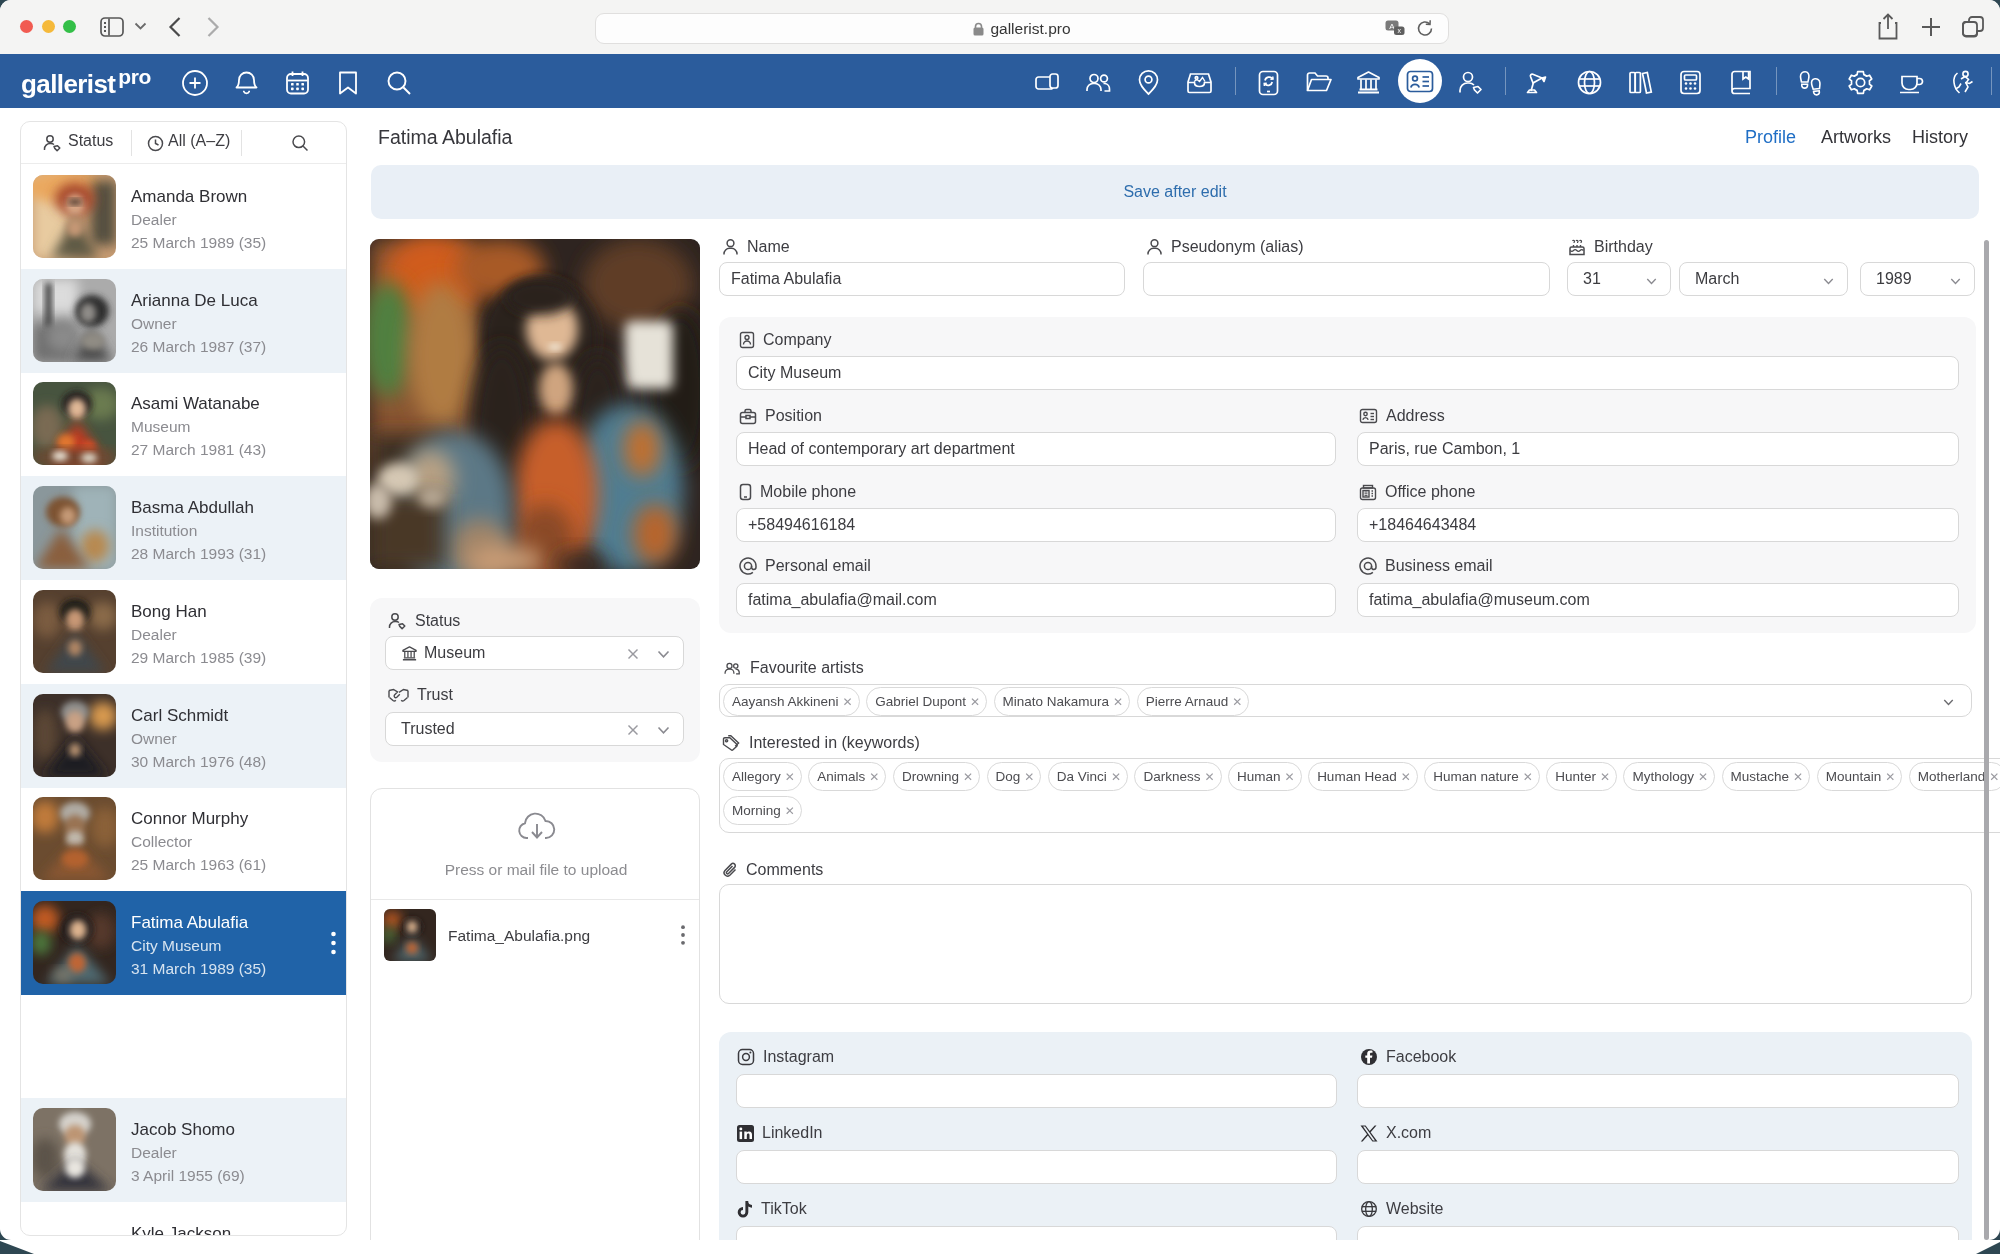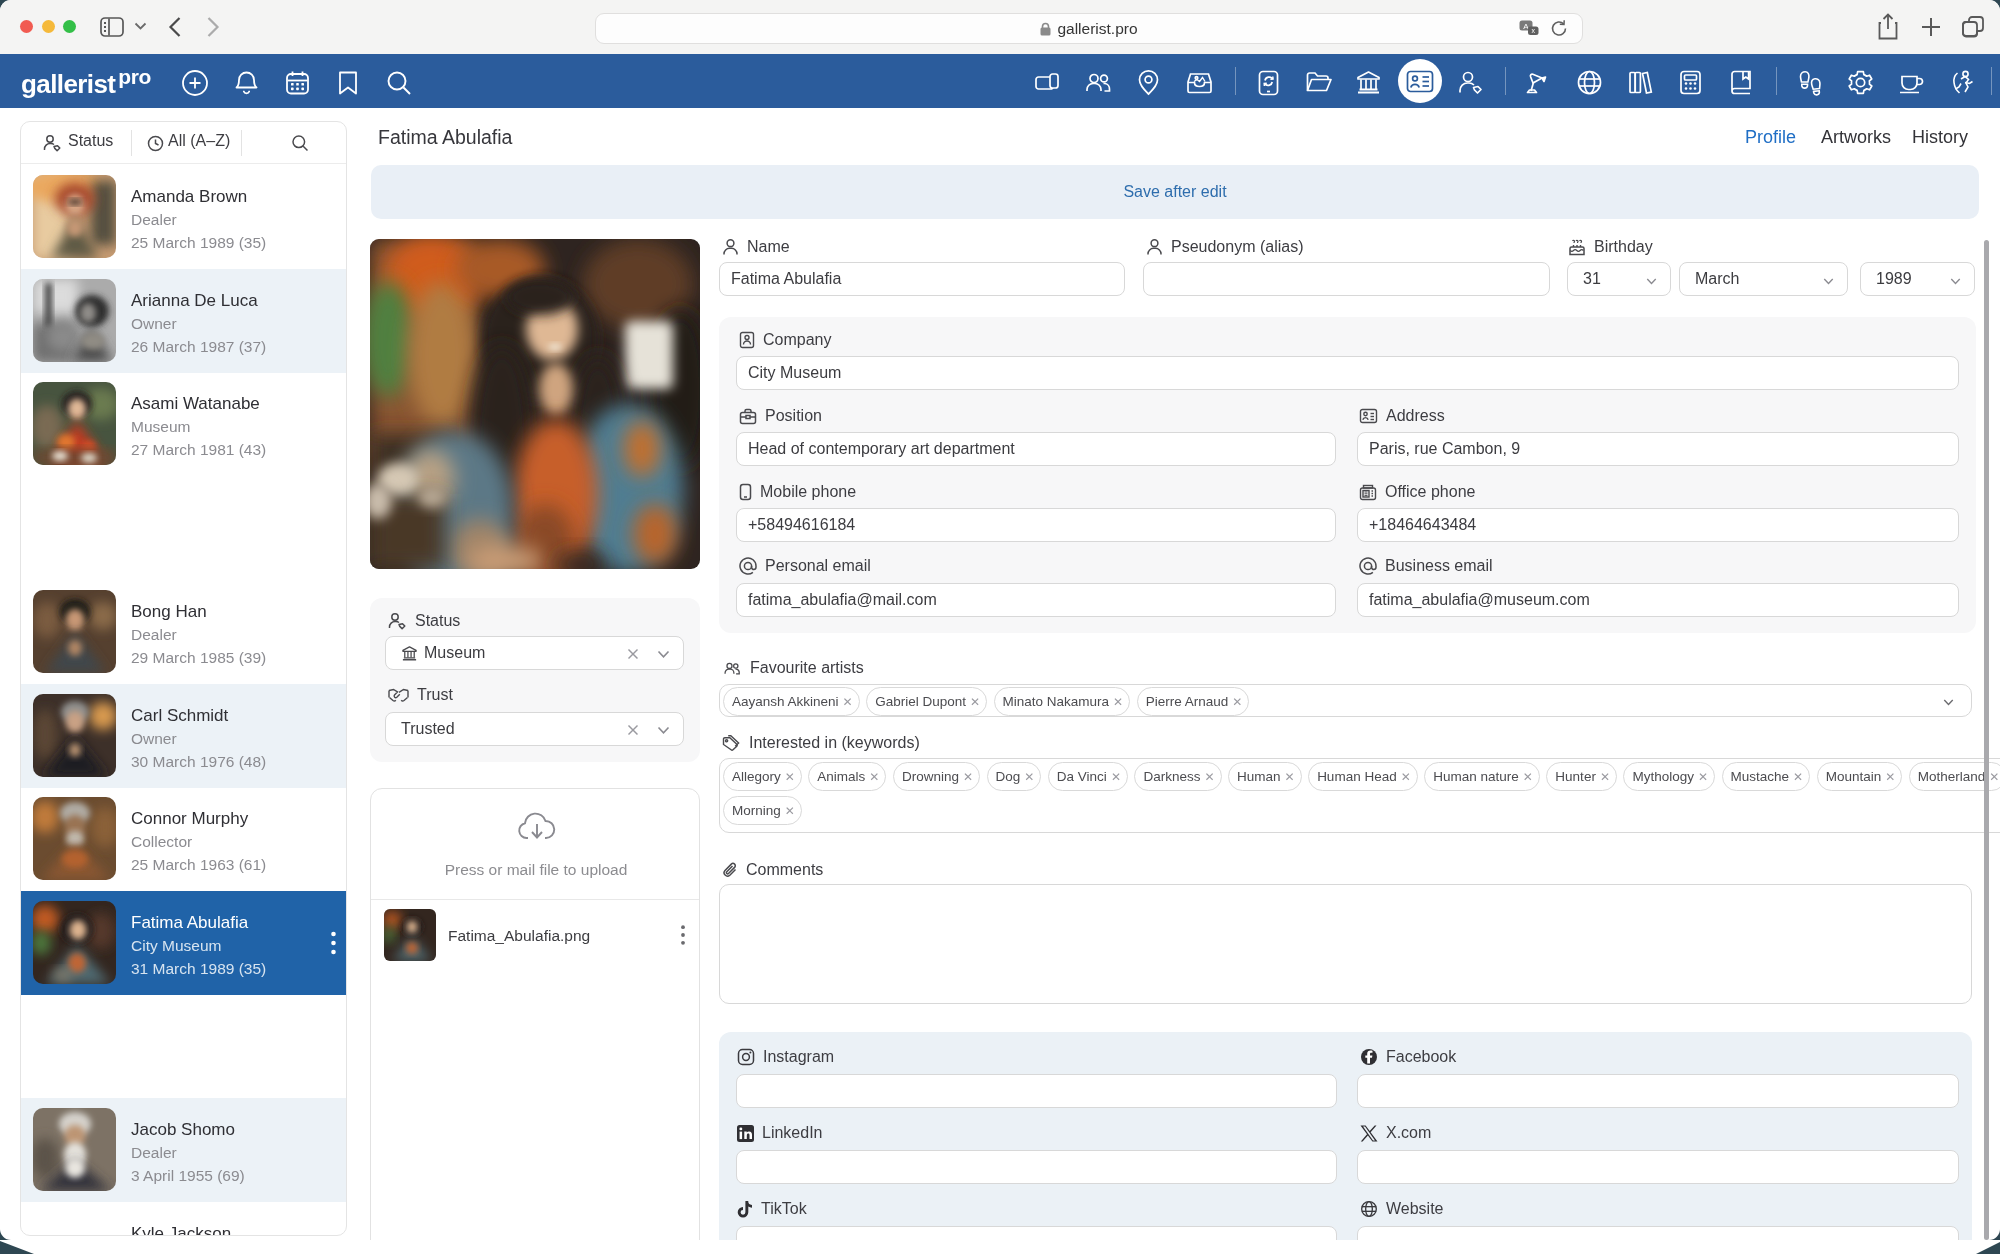--- a/index.html
+++ b/index.html
@@ -3,21 +3,21 @@
 <meta charset="utf-8">
 <style>
   * { margin:0; padding:0; box-sizing:border-box; }
   html,body { width:2000px; height:1254px; font-family:"Liberation Sans", sans-serif; background:#fff; }
   #desk { position:relative; width:2000px; height:1254px; overflow:hidden; background:#fff; }
   .corner { position:absolute; width:22px; height:22px; background:#2e4752; }
   #win { position:absolute; left:0; top:0; width:2000px; height:1240px; border-radius:11px; overflow:hidden; background:#fff; z-index:1; }
   
   #chrome { position:absolute; left:0; top:0; width:2000px; height:54px; background:#f4f4f3; }
   .tl { position:absolute; top:20px; width:13px; height:13px; border-radius:50%; }
-  #abar { position:absolute; left:595px; top:13px; width:988px; height:31px; background:#fdfdfd; border:1px solid #e0dfde; border-radius:9px; }
+  #abar { position:absolute; left:595px; top:13px; width:854px; height:31px; background:#fdfdfd; border:1px solid #e0dfde; border-radius:9px; }
   .cicon { position:absolute; top:14px; }
   
   #nav { position:absolute; left:0; top:54px; width:2000px; height:54px; background:#2b5c9c; }
   .nico { position:absolute; top:15px; }
   .ndiv { position:absolute; top:13px; width:1px; height:28px; background:rgba(255,255,255,.35); }
   
   #sbar { position:absolute; left:20px; top:121px; width:327px; height:1115px; background:#fff; border:1px solid #e4e4e4; border-radius:10px; overflow:hidden; }
   #filter { position:absolute; left:0; top:0; width:100%; height:42px; border-bottom:1px solid #ececec; font-size:16px; color:#3d3d42; }
   .fdiv { position:absolute; top:8px; width:1px; height:26px; background:#e3e3e3; }
   .row { position:absolute; left:0; width:325px; height:104px; }
@@ -328,20 +328,33 @@
           <path d="M14 83 L44 38 L75 83 Z" fill="#c03a22" filter="url(#b6)"></path>
           <ellipse cx="33" cy="60" rx="9" ry="8" fill="#e0762e" filter="url(#b3)"></ellipse>
           <ellipse cx="56" cy="66" rx="7" ry="7" fill="#d84f28" filter="url(#b3)"></ellipse>
           <rect x="0" y="68" width="83" height="15" fill="#6a4a32" filter="url(#b6)"></rect>
           <ellipse cx="27" cy="74" rx="8" ry="5" fill="#e8e0d2" filter="url(#b3)"></ellipse>
           <ellipse cx="56" cy="76" rx="8" ry="5" fill="#ddd4c4" filter="url(#b3)"></ellipse>
         </svg></div>
         <div class="rname">Asami Watanabe</div>
           <div class="rrole">Museum</div>
           <div class="rdate">27 March 1981 (43)</div>
+      </div>
+      <div class="row alt" style="top:354.1px;">
+        <div class="ph"><svg width="83" height="83">
+          <rect width="83" height="83" fill="#8a979b"></rect>
+          <rect x="40" y="0" width="43" height="83" fill="#9fb3b8" filter="url(#b6)"></rect>
+          <ellipse cx="62" cy="60" rx="14" ry="16" fill="#b8894f" filter="url(#b6)"></ellipse>
+          <ellipse cx="30" cy="26" rx="17" ry="15" fill="#7d5233" filter="url(#b3)"></ellipse>
+          <ellipse cx="35" cy="30" rx="8" ry="9" fill="#c59a77" filter="url(#b3)"></ellipse>
+          <path d="M2 83 L28 42 L58 83 Z" fill="#8a5f3c" filter="url(#b6)"></path>
+        </svg></div>
+        <div class="rname">Basma Abdullah</div>
+          <div class="rrole">Institution</div>
+          <div class="rdate">28 March 1993 (31)</div>
       </div>
       <div class="row" style="top:457.8px;">
         <div class="ph"><svg width="83" height="83">
           <rect width="83" height="83" fill="#55402f"></rect>
           <ellipse cx="14" cy="30" rx="14" ry="18" fill="#7a5c40" filter="url(#b6)"></ellipse>
           <ellipse cx="70" cy="26" rx="14" ry="14" fill="#8a6a48" filter="url(#b6)"></ellipse>
           <ellipse cx="42" cy="22" rx="15" ry="13" fill="#1f1a17" filter="url(#b3)"></ellipse>
           <ellipse cx="42" cy="30" rx="9.5" ry="11" fill="#c79774" filter="url(#b3)"></ellipse>
           <path d="M12 83 L42 42 L73 83 Z" fill="#41474b" filter="url(#b6)"></path>
           <ellipse cx="42" cy="58" rx="7" ry="8" fill="#b08563" filter="url(#b3)"></ellipse>
@@ -571,21 +584,21 @@
             </svg>Position</div>
         <div class="inp" style="left:736px; top:432px; width:600px;">Head of contemporary art department</div>
         <div class="lbl" style="left:1359px; top:407px;"><svg width="19" height="16" viewBox="0 0 19 16" fill="none" stroke="#4a4a4e" stroke-width="1.4">
               <rect x="1.5" y="1.5" width="16" height="13" rx="2"></rect>
               <circle cx="6.5" cy="6" r="1.7"></circle>
               <path d="M3.8 11.7 a2.8 2.8 0 0 1 5.4 0"></path>
               <line x1="11.5" y1="5.5" x2="15" y2="5.5"></line>
               <line x1="11.5" y1="8.5" x2="15" y2="8.5"></line>
               <line x1="11.5" y1="11.5" x2="15" y2="11.5"></line>
             </svg>Address</div>
-        <div class="inp" style="left:1357px; top:432px; width:602px;">Paris, rue Cambon, 9</div>
+        <div class="inp" style="left:1357px; top:432px; width:602px;">Paris, rue Cambon, 1</div>
         <div class="lbl" style="left:739px; top:483px;"><svg width="13" height="18" viewBox="0 0 13 18" fill="none" stroke="#4a4a4e" stroke-width="1.5">
               <rect x="1.5" y="1.5" width="10" height="15" rx="2.5"></rect>
               <line x1="5" y1="14" x2="8" y2="14"></line>
             </svg>Mobile phone</div>
         <div class="inp" style="left:736px; top:508px; width:600px;">+58494616184</div>
         <div class="lbl" style="left:1359px; top:483px;"><svg width="18" height="17" viewBox="0 0 18 17" fill="none" stroke="#4a4a4e" stroke-width="1.4">
               <rect x="1.5" y="4" width="15" height="11.5" rx="2"></rect>
               <rect x="4.5" y="1.5" width="9" height="2.5"></rect>
               <rect x="4" y="6.5" width="6" height="6.5"></rect>
               <path d="M5.5 8 h3 M5.5 9.8 h3 M5.5 11.6 h3" stroke-width="1"></path>

